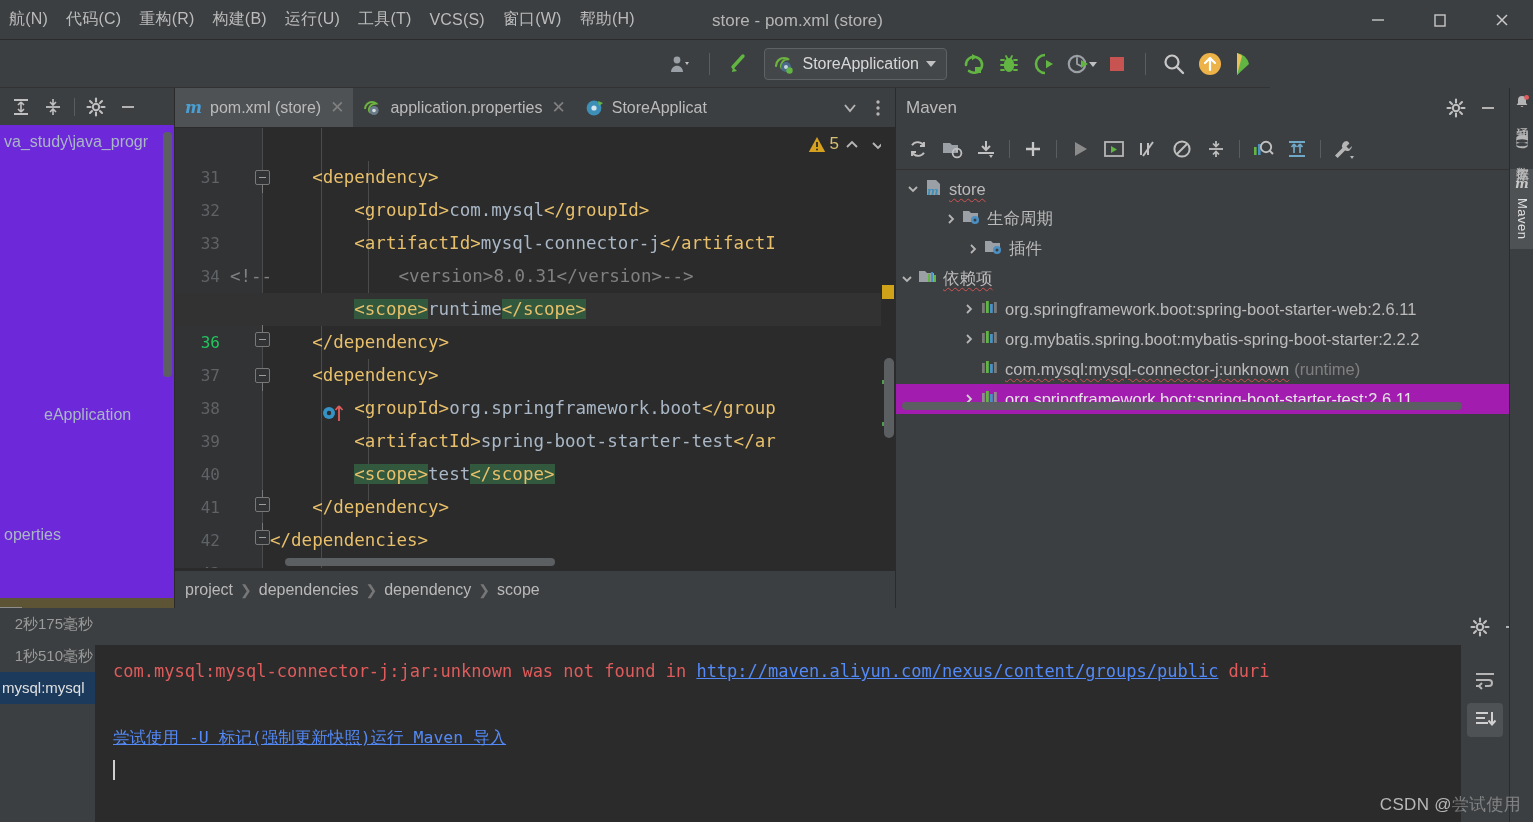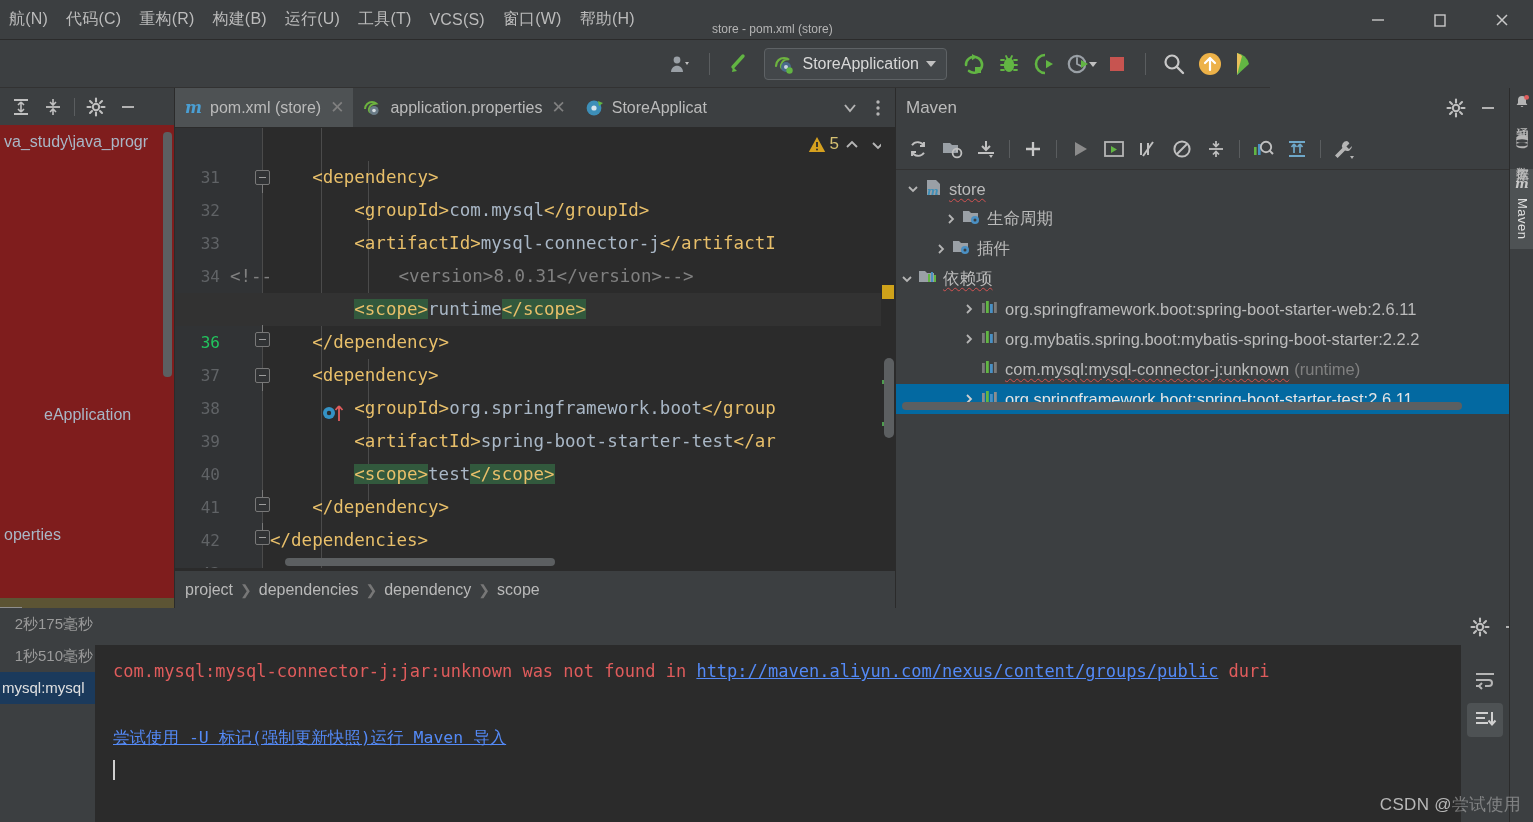--- a/index.html
+++ b/index.html
@@ -17,22 +17,22 @@
     position: absolute; top: 0; left: 0; width: 1533px; height: 40px;
     background: #3c3f41; display: flex; align-items: center;
     border-bottom: 1px solid #2b2b2b;
   }
   .menu { display: flex; align-items: center; padding-left: 0px; }
   .menu-item {
     color: #bbbbbb; font-size: 16px; padding: 4px 9px; white-space: nowrap;
     letter-spacing: .2px;
   }
   .win-title {
-    position: absolute; left: 712px; top: 22px;
-    color: #b5b5b5; font-size: 12px; white-space: nowrap;
+    position: absolute; left: 712px; top: 11px;
+    color: #b5b5b5; font-size: 17px; white-space: nowrap;
   }
   .wincontrols { position: absolute; right: 0; top: 0; height: 40px; display: flex; }
   .wc { width: 62px; height: 40px; display: flex; align-items: center; justify-content: center; }
   .wc svg { display: block; }
 
   
   .toolbar {
     position: absolute; top: 40px; left: 0; width: 1270px; height: 48px;
     background: #3c3f41; display: flex; align-items: center; justify-content: flex-end;
     padding-right: 8px; border-bottom: 1px solid #323232;
@@ -47,21 +47,21 @@
     display: flex; align-items: center; gap: 7px; height: 32px;
     border: 1px solid #5e6265; border-radius: 4px; padding: 0 10px 0 8px;
     background: #43474a; margin: 0 6px;
   }
   .runconfig-label { color: #d8d8d8; font-size: 16px; white-space: nowrap; }
   .caret-d { width: 0; height: 0; border-left: 5px solid transparent; border-right: 5px solid transparent; border-top: 6px solid #c0c0c0; }
 
   
   .leftpane {
     position: absolute; top: 88px; left: 0; width: 175px; height: 520px;
-    background: #7f1d1d; overflow: hidden; border-right: 1px solid #2b2b2b;
+    background: #6d28d9; overflow: hidden; border-right: 1px solid #2b2b2b;
   }
   .leftpane-toolbar {
     height: 37px; display: flex; align-items: center; gap: 2px; padding-left: 6px;
     background: #3c3f41;
   }
   .lp-btn { width: 30px; height: 28px; display: flex; align-items: center; justify-content: center; border-radius: 3px; }
   .lp-sep { width: 1px; height: 18px; background: #5a5d5f; margin: 0 4px; }
   .lp-row { color: #a9b7c6; font-size: 16px; white-space: nowrap; padding-left: 4px; height: 33px; line-height: 33px; }
   .lp-scroll {
     position: absolute; right: 2px; top: 44px; width: 9px; height: 245px;
@@ -169,21 +169,21 @@
     height: 42px; display: flex; align-items: center; gap: 2px; padding-left: 6px;
     border-bottom: 1px solid #323232;
   }
   .mt-btn { width: 32px; height: 30px; display: flex; align-items: center; justify-content: center; border-radius: 3px; }
   .mt-sep { width: 1px; height: 18px; background: #5a5d5f; margin: 0 5px; }
   .tree { padding-top: 4px; position: relative; }
   .tnode {
     display: flex; align-items: center; height: 30px; white-space: nowrap;
     font-size: 16.5px; color: #bbbbbb; position: relative;
   }
-  .tnode.selected { background: #0369a1; }
+  .tnode.selected { background: #a21caf; }
   .tw { width: 22px; display: flex; align-items: center; justify-content: center; flex: 0 0 22px; }
   .tnode-label { margin-left: 5px; }
   .squiggle {
     text-decoration-line: underline; text-decoration-style: wavy;
     text-decoration-color: #d25252; text-underline-offset: 3px;
     text-decoration-thickness: 1px;
   }
   .dim { color: #808080; }
   .maven-hscroll {
     position: absolute; bottom: 4px; left: 6px; width: 560px; height: 8px;
@@ -708,21 +708,21 @@
         <span>
           <svg width="20" height="18" viewBox="0 0 20 18">
             <path d="M1 3h6l2 2h7v9H1z" fill="#9aa0a6"></path>
             <circle cx="13" cy="12" r="4" fill="#4a90c4"></circle>
               <circle cx="13" cy="12" r="1.5" fill="#3c3f41"></circle>
           </svg>
         </span>
         <span class="tnode-label">生命周期</span>
       </div>
 
-      <div class="tnode" style="padding-left:34px;">
+      <div class="tnode" style="padding-left:44px;margin-left:22px;">
         <span class="tw">
           <svg width="14" height="14" viewBox="0 0 14 14">
               <path d="M5 3l4 4-4 4" fill="none" stroke="#b5b5b5" stroke-width="1.8"></path>
             </svg>
         </span>
         <span>
           <svg width="20" height="18" viewBox="0 0 20 18">
             <path d="M1 3h6l2 2h7v9H1z" fill="#9aa0a6"></path>
             <circle cx="13" cy="12" r="4" fill="#4a90c4"></circle>
               <circle cx="13" cy="12" r="1.5" fill="#3c3f41"></circle>

